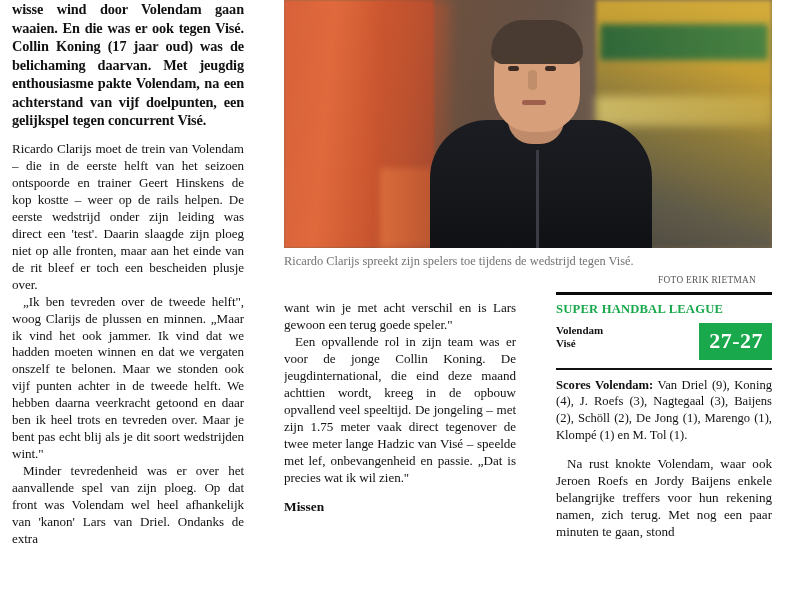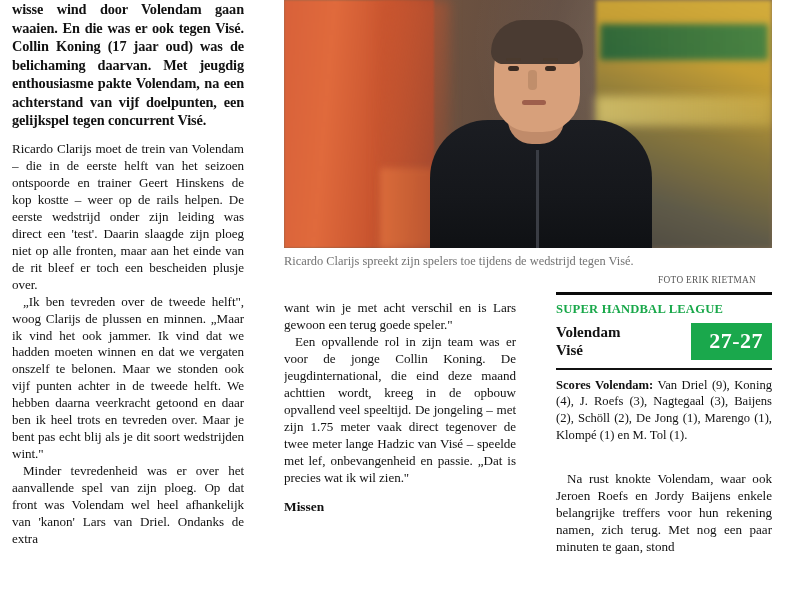--- a/index.html
+++ b/index.html
@@ -239,30 +239,30 @@
     margin-bottom: 6px;
   }
   .score-row {
     display: flex;
     align-items: stretch;
     justify-content: space-between;
     margin-bottom: 8px;
   }
   .teams {
     font-weight: bold;
-    font-size: 15px;
+    font-size: 11px;
     line-height: 1.18;
     padding-top: 1px;
   }
   .scorebox {
     background: #1aa84c;
     color: #ffffff;
     font-weight: bold;
     font-size: 22px;
-    padding: 5px 9px 6px 18px;
+    padding: 5px 9px 6px 10px;
     display: flex;
     align-items: center;
     letter-spacing: 0.5px;
     height: 26px;
   }
   .rule-mid {
     width: 216px;
     height: 1.5px;
     background: #111;
     margin: 4px 0 7px 0;
@@ -270,21 +270,21 @@
   .scorers {
     font-size: 12.6px;
     line-height: 1.33;
     text-align: justify;
   }
   .scorers b { font-weight: bold; }
   .col3-body {
     font-size: 13.1px;
     line-height: 1.295;
     text-align: justify;
-    margin-top: 28px;
+    margin-top: 13px;
     text-indent: 11px;
   }
 
   .edge-fade {
     position: absolute;
     left: 0; bottom: 0;
     width: 800px; height: 10px;
     background: linear-gradient(180deg, rgba(255,255,255,0), #ffffff 85%);
     pointer-events: none;
   }

